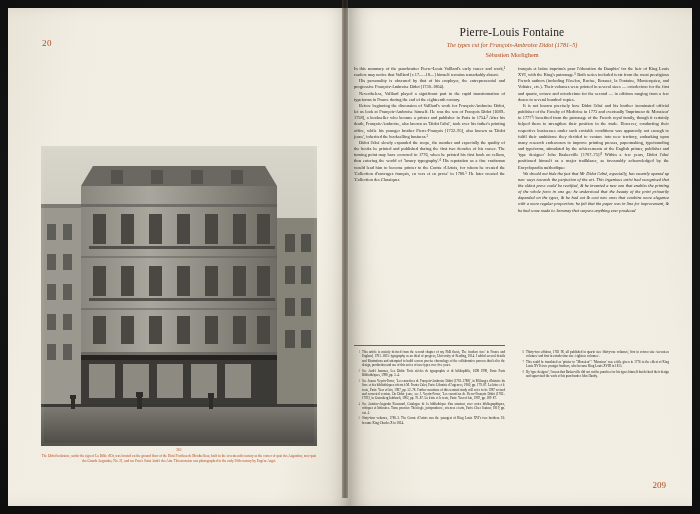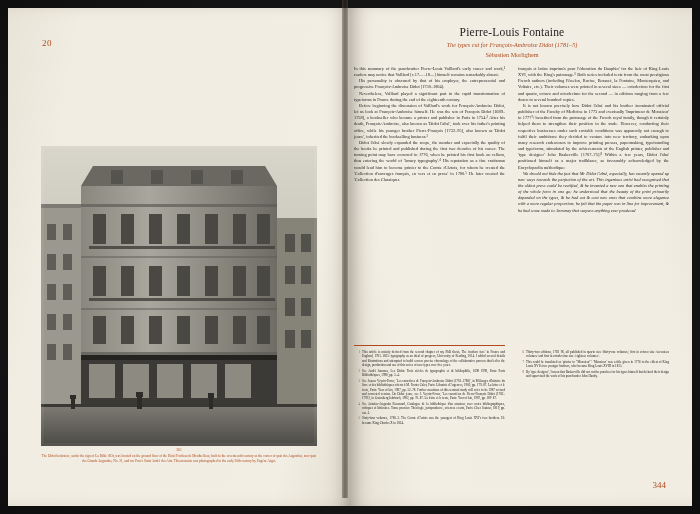--- a/index.html
+++ b/index.html
@@ -392,14 +392,14 @@
         <span class="note-num">7</span>
         <span class="note-txt">This could be translated as 'printer to "Monsieur"'. 'Monsieur' was a title given in 1776 to the eldest of King Louis XVI's two younger brothers, who became King Louis XVIII in 1815.</span>
       </div>
       <div class="note">
         <span class="note-num">8</span>
         <span class="note-txt">By 'type designer', I mean that Baskerville did not cut the punches for his types himself but defined their design and supervised the work of his punchcutter John Handy.</span>
       </div>
     </div>
   </div>
 
-  <div class="folio-right">344</div>
+  <div class="folio-right">209</div>
 </div>
 
 </body></html>

